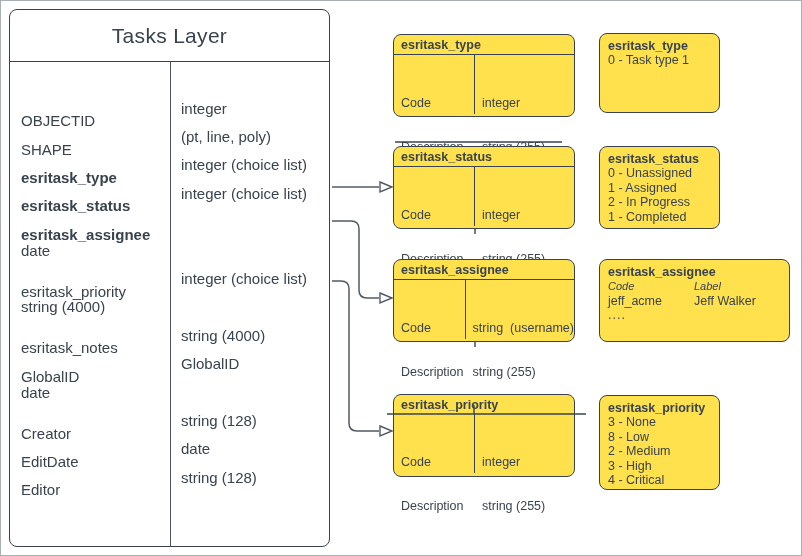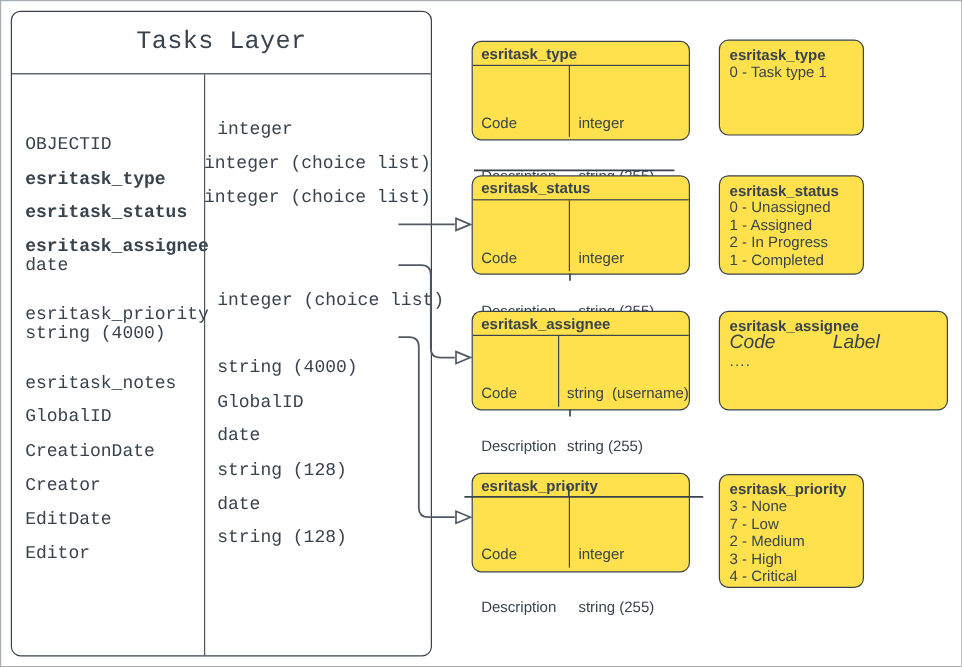--- a/index.html
+++ b/index.html
@@ -1,21 +1,21 @@
 <!DOCTYPE html>
 <html><head>
 <meta charset="utf-8">
 <style>
   html,body{margin:0;padding:0;background:#ffffff;}
   body{font-family:"Liberation Sans","DejaVu Sans",sans-serif;color:#39434e;}
   #canvas{position:relative;width:800px;height:554px;border:1px solid #a9aeb4;background:#ffffff;overflow:hidden;}
 
   
-  .main-table{position:absolute;left:8px;top:8px;width:351px;height:538px;
-    background:#ffffff;border:1.5px solid #39434e;border-radius:8px;box-sizing:border-box;font-family:Liberation Mono, monospace;}
+  .main-table{position:absolute;left:8px;top:8px;width:321px;height:538px;
+    background:#ffffff;border:1.5px solid #39434e;border-radius:8px;box-sizing:border-box;}
   .mt-title{height:51px;line-height:51px;text-align:center;font-size:21px;
     border-bottom:1px solid #39434e;letter-spacing:.3px;}
   .mt-divider{position:absolute;left:160px;top:52px;bottom:0;width:1px;background:#4b5560;}
   .mt-rows{position:absolute;left:0;right:0;top:84px;}
   .trow{display:flex;height:28.4px;align-items:center;font-size:15px;}
   .cell{box-sizing:border-box;}
   .cell.name{width:160px;padding-left:11px;margin-top:25px;}
   .cell.type{padding-left:11px;white-space:pre;}
   .trow.bold .name{font-weight:bold;}
 
@@ -36,41 +36,45 @@
 
   
   .vlist{position:absolute;left:598px;width:121px;background:#ffe14d;
     border:1.5px solid #39434e;border-radius:8px;box-sizing:border-box;
     padding:5px 8px;font-size:12.5px;line-height:14.4px;}
   .vl-type{top:32px;height:80px;}
   .vl-status{top:145px;height:83px;}
   .vl-assignee{top:258px;height:83px;width:191px;}
   .vl-priority{top:394px;height:95px;}
   .vl-header{font-weight:bold;}
-  .vl-cols{font-style:italic;font-size:16px;}
+  .vl-cols{font-style:italic;font-size:11px;}
   .vl-colh{display:inline-block;}
   .vl-colh:first-child,.vl-code{display:inline-block;width:86px;}
   .vl-more{letter-spacing:1px;}
 
   
   #edges{position:absolute;left:0;top:0;width:802px;height:556px;pointer-events:none;}
 </style>
 </head>
 <body>
 
 <div id="canvas">
 
   <div class="main-table">
     <div class="mt-title">Tasks Layer</div>
     <div class="mt-divider"></div>
     <div class="mt-rows">
       <div class="trow">
           <div class="cell name">OBJECTID</div>
           <div class="cell type">integer</div>
         </div>
+      <div class="trow">
+          <div class="cell name">SHAPE</div>
+          <div class="cell type">(pt, line, poly)</div>
+        </div>
       <div class="trow bold">
           <div class="cell name">esritask_type</div>
           <div class="cell type">integer (choice list)</div>
         </div>
       <div class="trow bold">
           <div class="cell name">esritask_status</div>
           <div class="cell type">integer (choice list)</div>
         </div>
       <div class="trow bold">
           <div class="cell name">esritask_assignee</div>
@@ -87,21 +91,20 @@
         </div>
       <div class="trow">
           <div class="cell name">esritask_notes</div>
           <div class="cell type">string (4000)</div>
         </div>
       <div class="trow">
           <div class="cell name">GlobalID</div>
           <div class="cell type">GlobalID</div>
         </div>
       <div class="trow">
-          <div class="cell name">CreationDate</div>
           <div class="cell type">date</div>
         </div>
       <div class="trow">
           <div class="cell name">Creator</div>
           <div class="cell type">string (128)</div>
         </div>
       <div class="trow">
           <div class="cell name">EditDate</div>
           <div class="cell type">date</div>
         </div>
@@ -179,27 +182,30 @@
     <div class="vl-item">1 - Assigned</div>
     <div class="vl-item">2 - In Progress</div>
     <div class="vl-item">1 - Completed</div>
   </div>
 
   <div class="vlist vl-assignee">
     <div class="vl-header">esritask_assignee</div>
     <div class="vl-cols">
       <span class="vl-colh">Code</span><span class="vl-colh">Label</span>
     </div>
+    <div class="vl-row">
+      <span class="vl-code">jeff_acme</span><span>Jeff Walker</span>
+    </div>
     <div class="vl-more">....</div>
   </div>
 
   <div class="vlist vl-priority">
     <div class="vl-header">esritask_priority</div>
     <div class="vl-item">3 - None</div>
-    <div class="vl-item">7 - Low</div>
+    <div class="vl-item">8 - Low</div>
     <div class="vl-item">2 - Medium</div>
     <div class="vl-item">3 - High</div>
     <div class="vl-item">4 - Critical</div>
   </div>
 
   <svg id="edges" viewBox="0 0 802 556" xmlns="http://www.w3.org/2000/svg">
     <g stroke="#4f5a66" stroke-width="1.5" fill="none">
 
       <path d="M331,186 H378"></path>
 

